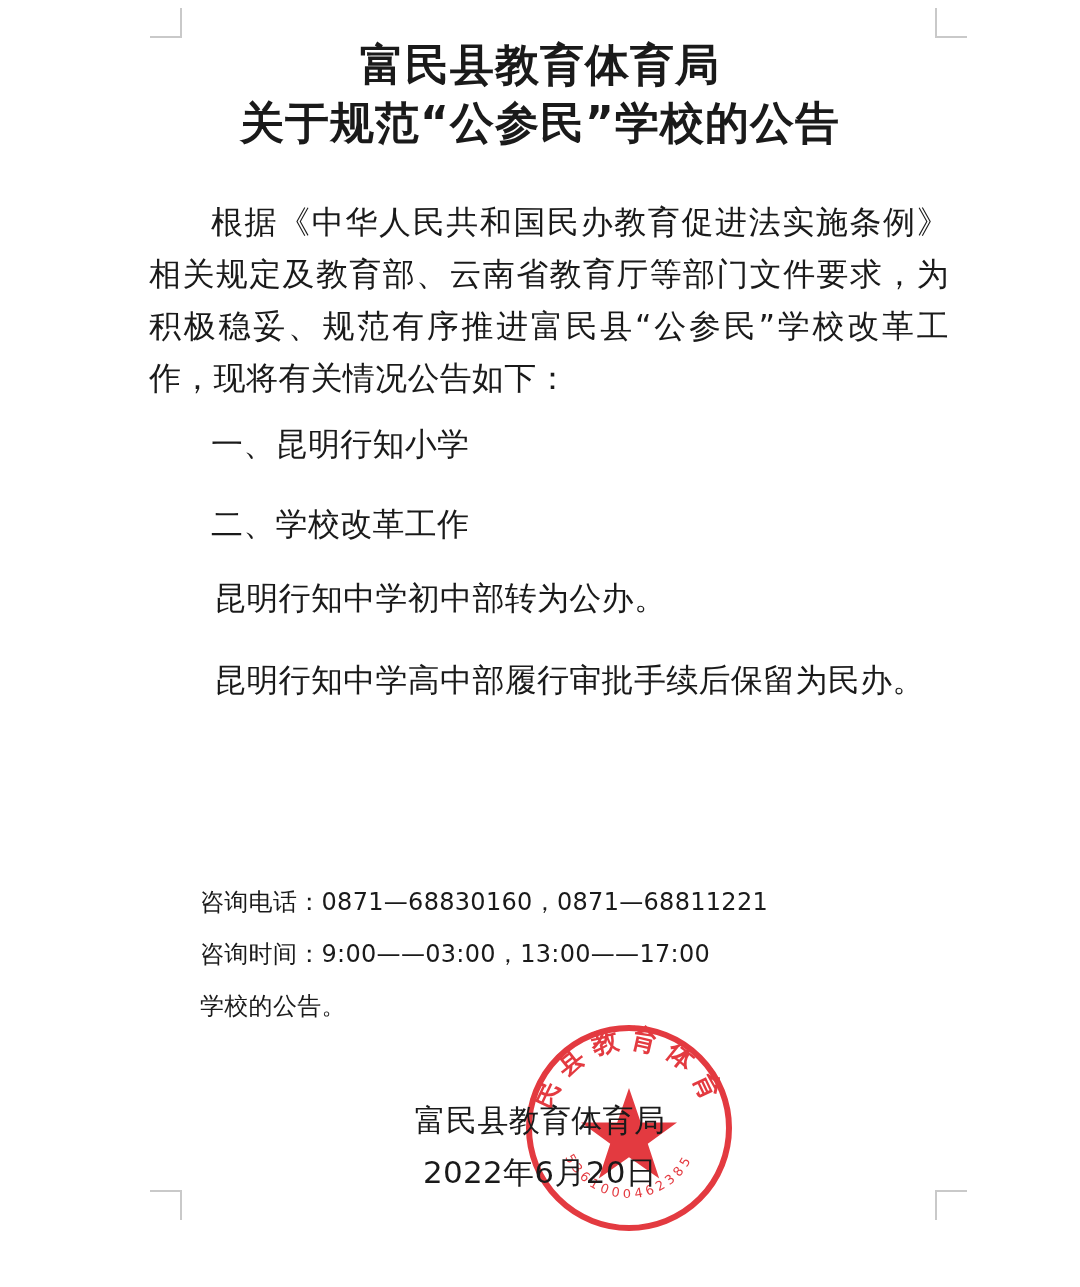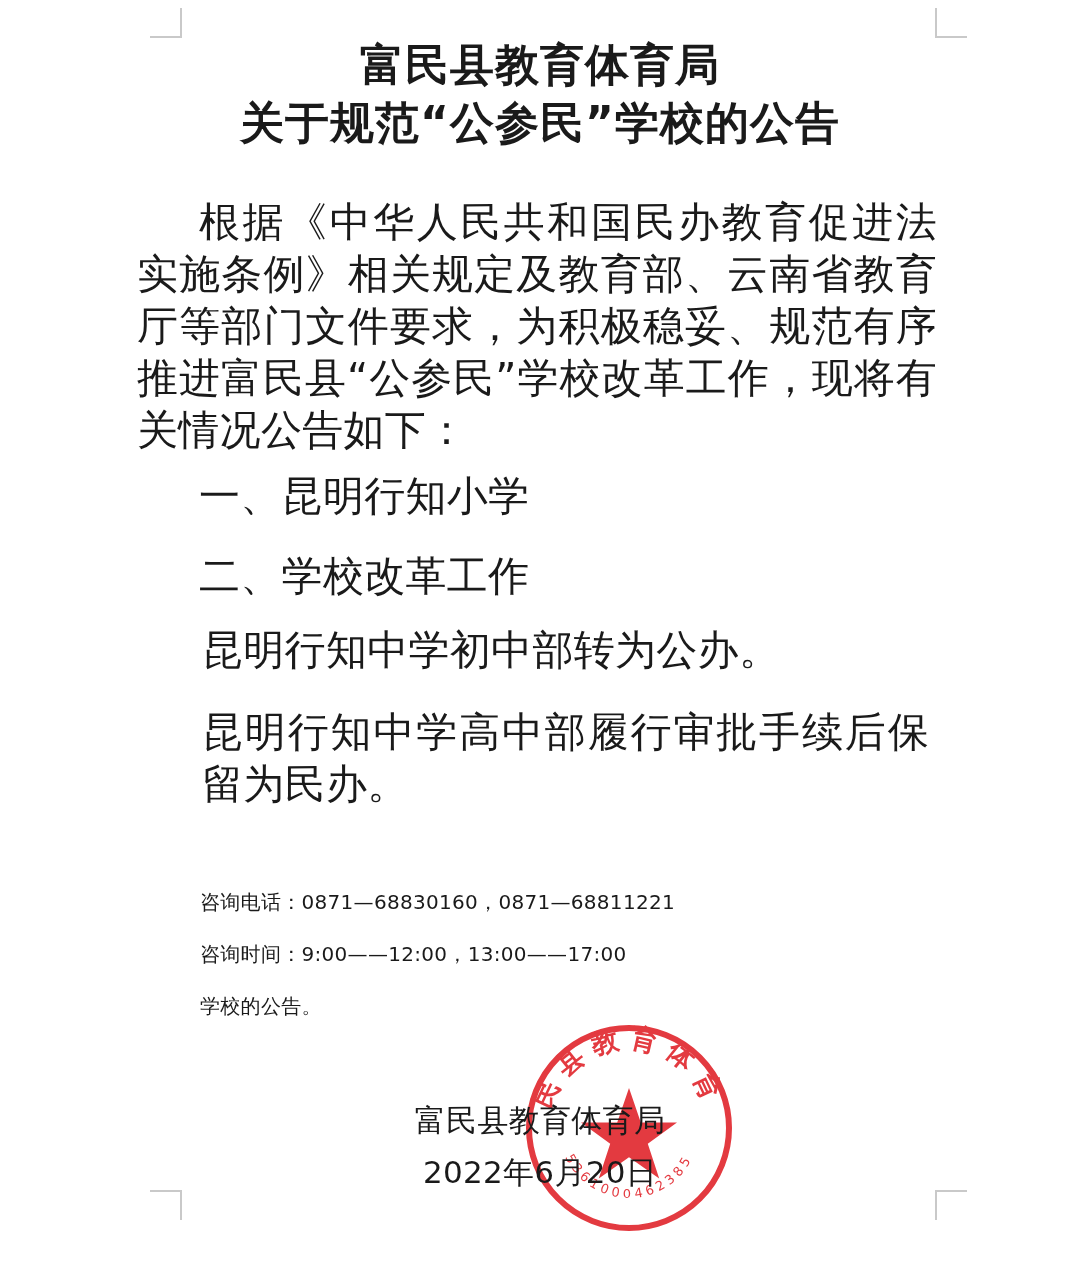--- a/index.html
+++ b/index.html
@@ -69,24 +69,24 @@
     text-align: center;
     font-weight: bold;
     font-size: 44px;
     line-height: 58px;
     letter-spacing: 1px;
   }
   .doc-title .title-line { display: block; white-space: nowrap; }
 
   .content {
     position: absolute;
-    left: 137px;
+    left: 149px;
     top: 196px;
     width: 800px;
-    font-size: 41px;
+    font-size: 32px;
     line-height: 52px;
     letter-spacing: 0.3px;
     text-align: justify;
     text-justify: inter-character;
   }
 
   .para {
     margin: 0 0 0 0;
     text-indent: 62px;
   }
@@ -94,21 +94,21 @@
     margin: 8px;
     text-indent: 0;
     padding-left: 57px;
   }
   .spacer-sm { height: 14px; }
 
   .contact-block {
     position: absolute;
     left: 200px;
     top: 876px;
-    font-size: 20px;
+    font-size: 24px;
     line-height: 52px;
     letter-spacing: 0.3px;
     white-space: nowrap;
   }
   .contact-block .line { display: block; }
 
   
   .signature {
     position: absolute;
     left: 0;
@@ -157,21 +157,21 @@
     <div class="spacer-sm"></div>
     <p class="para">二、学校改革工作</p>
     <div class="spacer-sm"></div>
     <p class="para-hang">昆明行知中学初中部转为公办。</p>
     <div class="spacer-sm"></div>
     <p class="para-hang">昆明行知中学高中部履行审批手续后保留为民办。</p>
   </div>
 
   <div class="contact-block">
     <span class="line">咨询电话：0871—68830160，0871—68811221</span>
-    <span class="line">咨询时间：9:00——12:00，13:00——17:00</span>
+    <span class="line">咨询时间：9:00——03:00，13:00——17:00</span>
     <span class="line">学校的公告。</span>
   </div>
 
   <div class="seal">
     <svg viewBox="0 0 212 212" xmlns="http://www.w3.org/2000/svg">
       <defs>
         <path id="arcTop" d="M 26,106 A 80,80 0 0 1 186,106" fill="none"></path>
         <path id="arcBottom" d="M 36,106 A 70,70 0 0 0 176,106" fill="none"></path>
       </defs>
 

